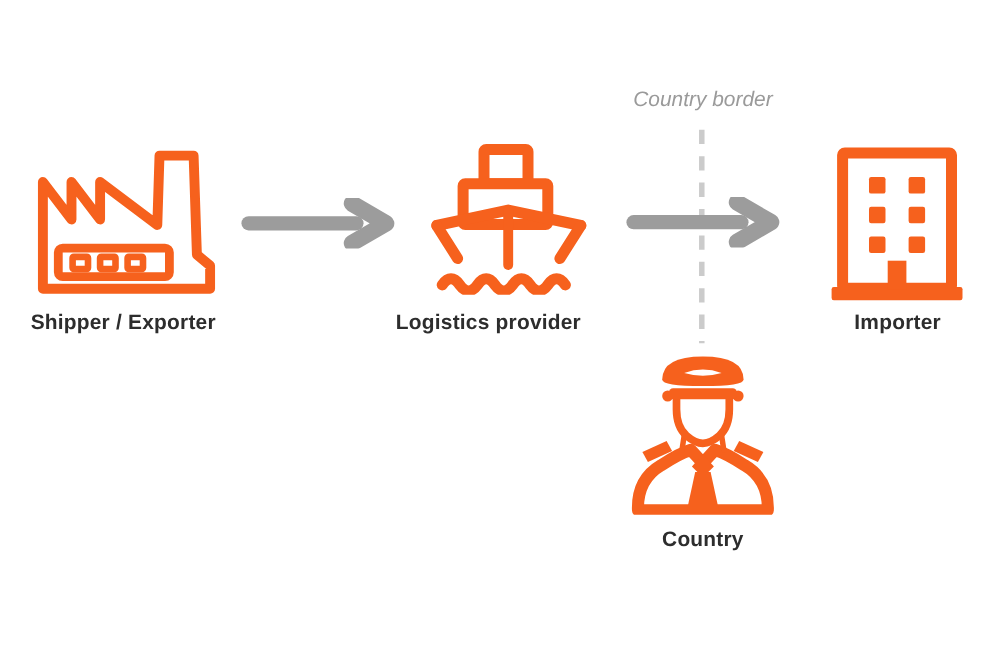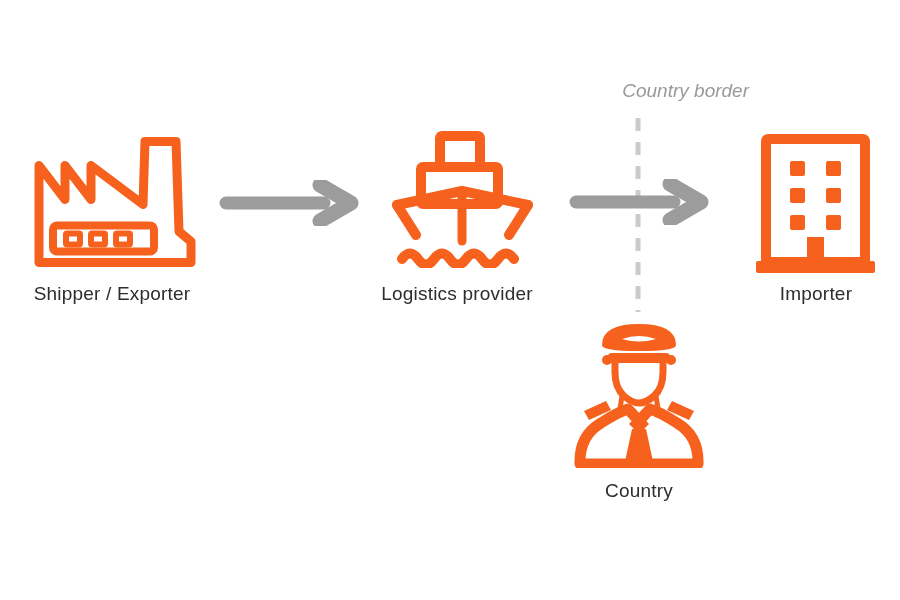--- a/index.html
+++ b/index.html
@@ -12,28 +12,28 @@
     width: 900px; height: 600px;
     background: var(--background, #ffffff);
     overflow: hidden;
   }
   .abs { position: absolute; }
   .node-label {
     position: absolute;
     width: 220px;
     text-align: center;
     font-size: 19px;
-    font-weight: 400;
+    font-weight: 700;
     color: var(--label-dark, #2d2d2d);
     letter-spacing: 0.2px;
   }
   .border-label {
     position: absolute;
     width: 220px;
-    text-align: right;
+    text-align: center;
     font-size: 19px;
     font-style: italic;
     font-weight: 400;
     color: var(--border-text-gray, #9a9a9a);
   }
   
   .o-stroke { stroke: var(--accent-orange); fill: none; }
   .o-stroke-wfill { stroke: var(--accent-orange); fill: #ffffff; }
   .o-fill { fill: var(--accent-orange); stroke: none; }
   .w-fill { fill: #ffffff; stroke: none; }
@@ -65,21 +65,21 @@
     <svg width="145" height="140" viewBox="0 0 145 140">
       <rect class="o-stroke-wfill" stroke-width="10" x="48" y="8" width="40" height="31" rx="2"></rect>
       <rect class="o-stroke-wfill" stroke-width="10" x="29" y="39" width="77" height="37" rx="2"></rect>
       <polyline class="o-stroke" stroke-width="10" stroke-linecap="round" stroke-linejoin="round" points="5,77 70,63 136,77"></polyline>
       <line class="o-stroke" stroke-width="10" stroke-linecap="round" x1="5" y1="77" x2="24" y2="107"></line>
       <line class="o-stroke" stroke-width="10" stroke-linecap="round" x1="136" y1="77" x2="117" y2="107"></line>
       <line class="o-stroke" stroke-width="9" stroke-linecap="round" x1="70" y1="63" x2="70" y2="113"></line>
       <path class="o-stroke" stroke-width="10" stroke-linecap="round" d="M 10 131 q 8 -11 16 0 q 8 11 16 0 q 8 -11 16 0 q 8 11 16 0 q 8 -11 16 0 q 8 11 16 0 q 8 -11 16 0"></path>
     </svg>
   </div>
-  <div class="node-label" style="left:347px; top:283px;">Logistics provider</div>
+  <div class="node-label" style="left:334px; top:283px;">Logistics provider</div>
 
   <div class="border-label" style="left:529px; top:80px;">Country border</div>
 
   <svg class="abs" style="left:634px; top:116px;" width="8" height="198" viewBox="0 0 8 198">
     <line class="d-stroke" stroke-width="5" stroke-dasharray="13 11" x1="4" y1="2" x2="4" y2="196"></line>
   </svg>
 
   <svg class="abs" style="left:568px; top:179px;" width="148" height="46" viewBox="0 0 148 46">
     <line class="g-stroke" stroke-width="13" stroke-linecap="round" x1="8" y1="23" x2="106" y2="23"></line>
     <polyline class="g-stroke" stroke-width="15" stroke-linecap="round" stroke-linejoin="round" points="102,5 133,23 102,41"></polyline>

